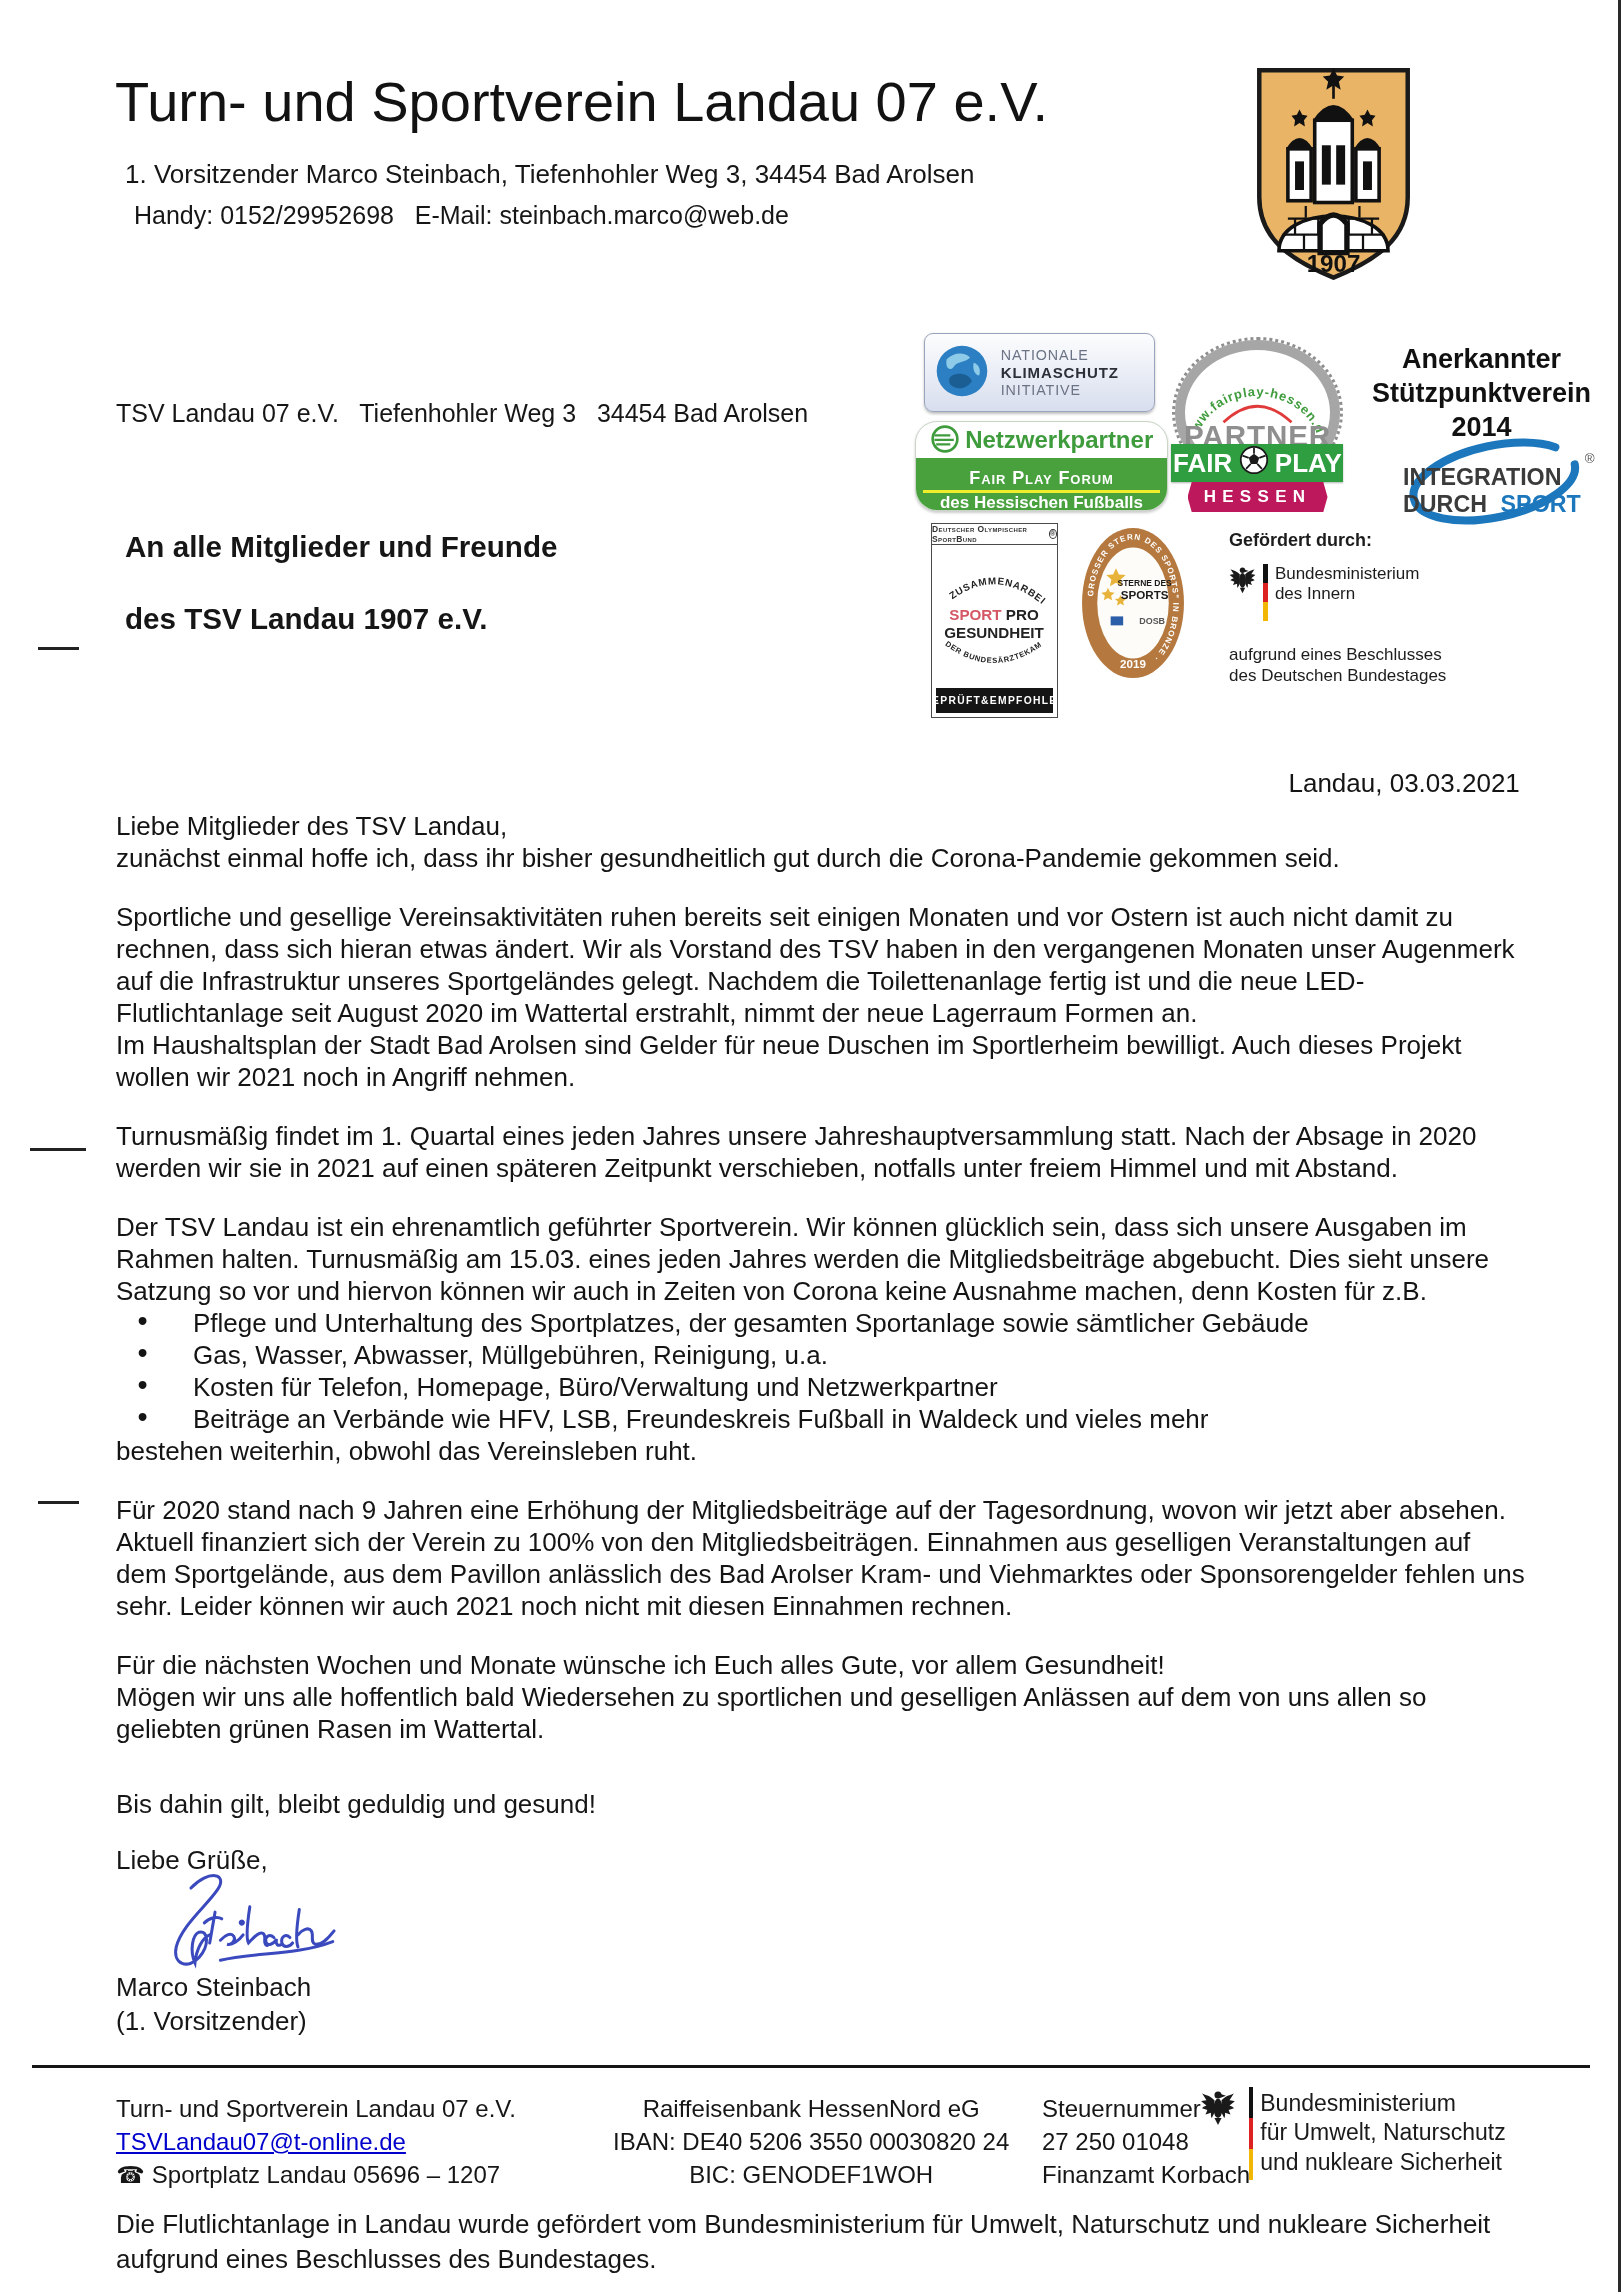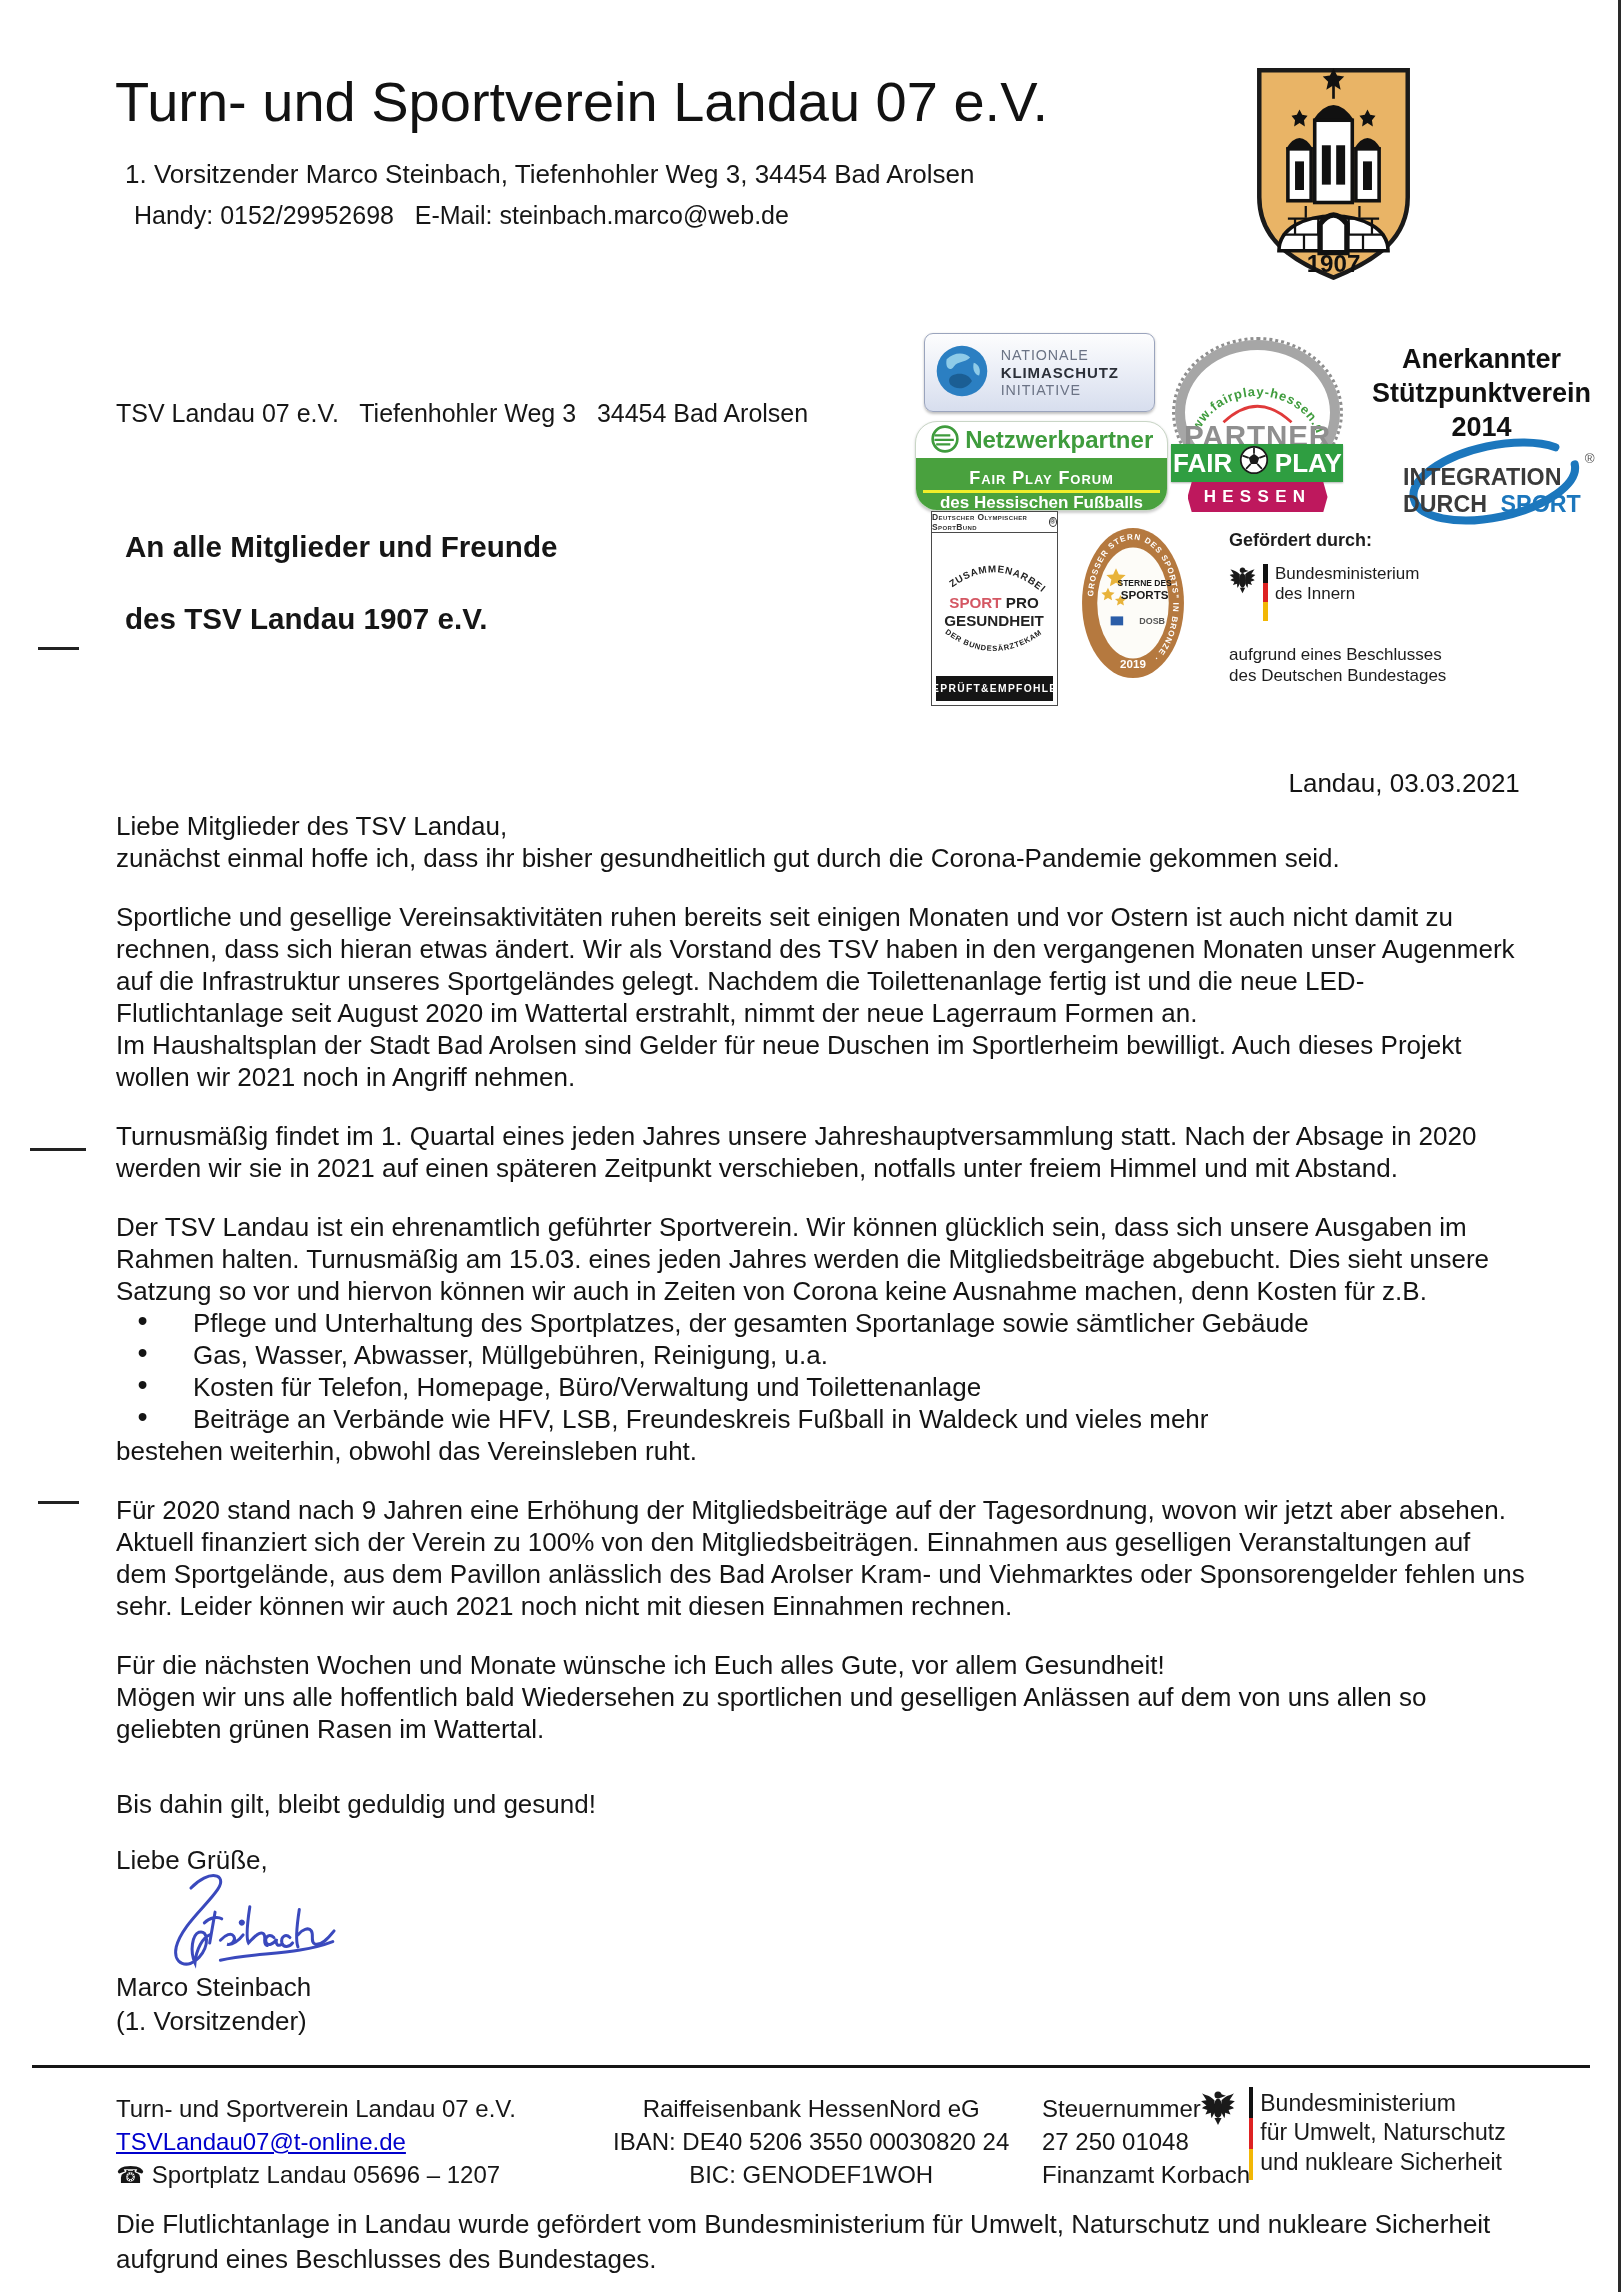--- a/index.html
+++ b/index.html
@@ -44,21 +44,21 @@
   .pt-band{position:absolute;left:-3.6px;top:104px;width:172px;height:38px;background:#2f9e41;display:flex;align-items:center;justify-content:center;gap:6.3px;
     color:#fff;font-weight:bold;font-size:26px;box-shadow:0 0.9px 1.8px rgba(0,0,0,.3);}
   .pt-ribbon{position:absolute;left:12.5px;top:142px;width:140px;height:30px;background:#be185d;color:#fff;display:flex;align-items:center;justify-content:center;
     font-size:17px;letter-spacing:6.3px;font-weight:bold;clip-path:polygon(3% 0,97% 0,100% 50%,97% 100%,3% 100%,0 50%);}
   .pt-arc{position:absolute;left:0;top:0;}
 
   .badge-stuetz{position:absolute;left:1358px;top:342px;width:247px;text-align:center;font-size:27px;font-weight:bold;line-height:34px;color:#111;}
   .badge-integration{position:absolute;left:1376px;top:435px;width:224px;height:93px;}
   .idr-reg{position:absolute;right:5.4px;top:16px;font-size:13.4px;color:#555;}
 
-  .badge-sportpro{position:absolute;left:931px;top:511px;width:127px;height:195px;border:1.8px solid #4a4a4a;background:#fff;box-sizing:border-box;}
+  .badge-sportpro{position:absolute;left:931px;top:523px;width:127px;height:195px;border:1.8px solid #4a4a4a;background:#fff;box-sizing:border-box;}
   .sp-head{height:19.7px;border-bottom:1.8px solid #4a4a4a;font-size:8.5px;font-weight:bold;color:#333;display:flex;align-items:center;justify-content:center;gap:2.7px;
     font-variant:small-caps;letter-spacing:0.4px;}
   .sp-reg{font-size:7.2px;border:0.9px solid #333;border-radius:50%;width:8px;height:8px;line-height:8px;text-align:center;display:inline-block;}
   .sp-foot{position:absolute;left:3.6px;right:3.6px;bottom:4.5px;height:25px;background:#151515;color:#fff;font-size:10.3px;font-weight:bold;
     letter-spacing:1.3px;display:flex;align-items:center;justify-content:center;}
 
   .badge-sterne{position:absolute;left:1080px;top:527px;width:106px;height:152px;}
 
   .badge-gefoerdert{position:absolute;left:1229px;top:530px;width:296px;font-size:17px;color:#222;}
   .gf-caption{font-weight:bold;font-size:18px;color:#1d1d1d;}
@@ -298,21 +298,21 @@
     <div class="date-line">Landau, 03.03.2021</div>
     <div>Liebe Mitglieder des TSV Landau,</div>
     <div>zunächst einmal hoffe ich, dass ihr bisher gesundheitlich gut durch die Corona-Pandemie gekommen seid.</div>
     <div class="pgap">Sportliche und gesellige Vereinsaktivitäten ruhen bereits seit einigen Monaten und vor Ostern ist auch nicht damit zu rechnen, dass sich hieran etwas ändert. Wir als Vorstand des TSV haben in den vergangenen Monaten unser Augenmerk auf die Infrastruktur unseres Sportgeländes gelegt. Nachdem die Toilettenanlage fertig ist und die neue LED-Flutlichtanlage seit August 2020 im Wattertal erstrahlt, nimmt der neue Lagerraum Formen an.</div>
     <div>Im Haushaltsplan der Stadt Bad Arolsen sind Gelder für neue Duschen im Sportlerheim bewilligt. Auch dieses Projekt wollen wir 2021 noch in Angriff nehmen.</div>
     <div class="pgap">Turnusmäßig findet im 1. Quartal eines jeden Jahres unsere Jahreshauptversammlung statt. Nach der Absage in 2020 werden wir sie in 2021 auf einen späteren Zeitpunkt verschieben, notfalls unter freiem Himmel und mit Abstand.</div>
     <div class="pgap">Der TSV Landau ist ein ehrenamtlich geführter Sportverein. Wir können glücklich sein, dass sich unsere Ausgaben im Rahmen halten. Turnusmäßig am 15.03. eines jeden Jahres werden die Mitgliedsbeiträge abgebucht. Dies sieht unsere Satzung so vor und hiervon können wir auch in Zeiten von Corona keine Ausnahme machen, denn Kosten für z.B.</div>
     <ul class="blist">
         <li>Pflege und Unterhaltung des Sportplatzes, der gesamten Sportanlage sowie sämtlicher Gebäude</li>
         <li>Gas, Wasser, Abwasser, Müllgebühren, Reinigung, u.a.</li>
-        <li>Kosten für Telefon, Homepage, Büro/Verwaltung und Toilettenanlage</li>
+        <li>Kosten für Telefon, Homepage, Büro/Verwaltung und Netzwerkpartner</li>
         <li>Beiträge an Verbände wie HFV, LSB, Freundeskreis Fußball in Waldeck und vieles mehr</li>
       </ul>
     <div>bestehen weiterhin, obwohl das Vereinsleben ruht.</div>
     <div class="pgap">Für 2020 stand nach 9 Jahren eine Erhöhung der Mitgliedsbeiträge auf der Tagesordnung, wovon wir jetzt aber absehen. Aktuell finanziert sich der Verein zu 100% von den Mitgliedsbeiträgen. Einnahmen aus geselligen Veranstaltungen auf dem Sportgelände, aus dem Pavillon anlässlich des Bad Arolser Kram- und Viehmarktes oder Sponsorengelder fehlen uns sehr. Leider können wir auch 2021 noch nicht mit diesen Einnahmen rechnen.</div>
     <div class="pgap">Für die nächsten Wochen und Monate wünsche ich Euch alles Gute, vor allem Gesundheit!</div>
     <div>Mögen wir uns alle hoffentlich bald Wiedersehen zu sportlichen und geselligen Anlässen auf dem von uns allen so geliebten grünen Rasen im Wattertal.</div>
   </div>
 
   <div class="closing-1">Bis dahin gilt, bleibt geduldig und gesund!</div>
   <div class="closing-2">Liebe Grüße,</div>

